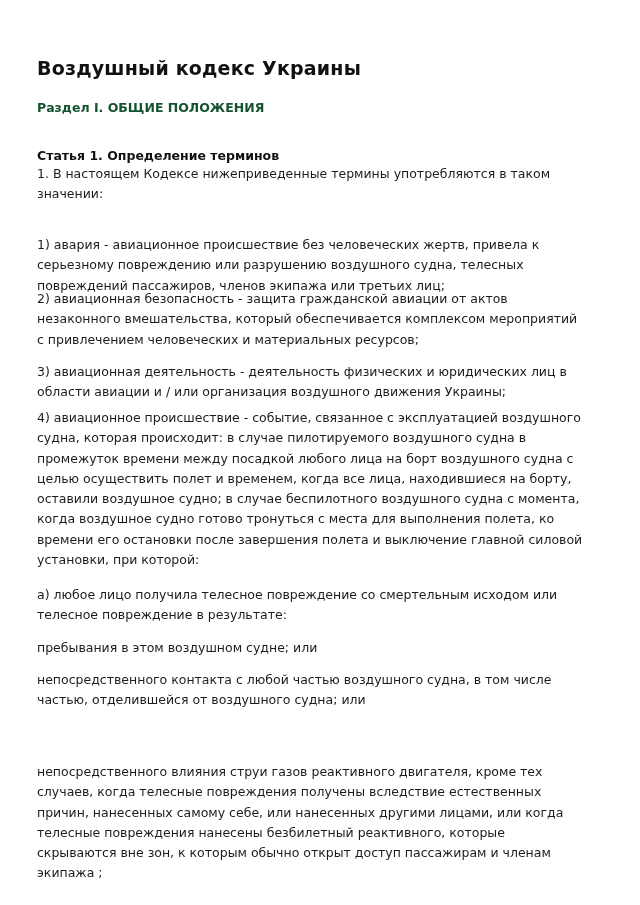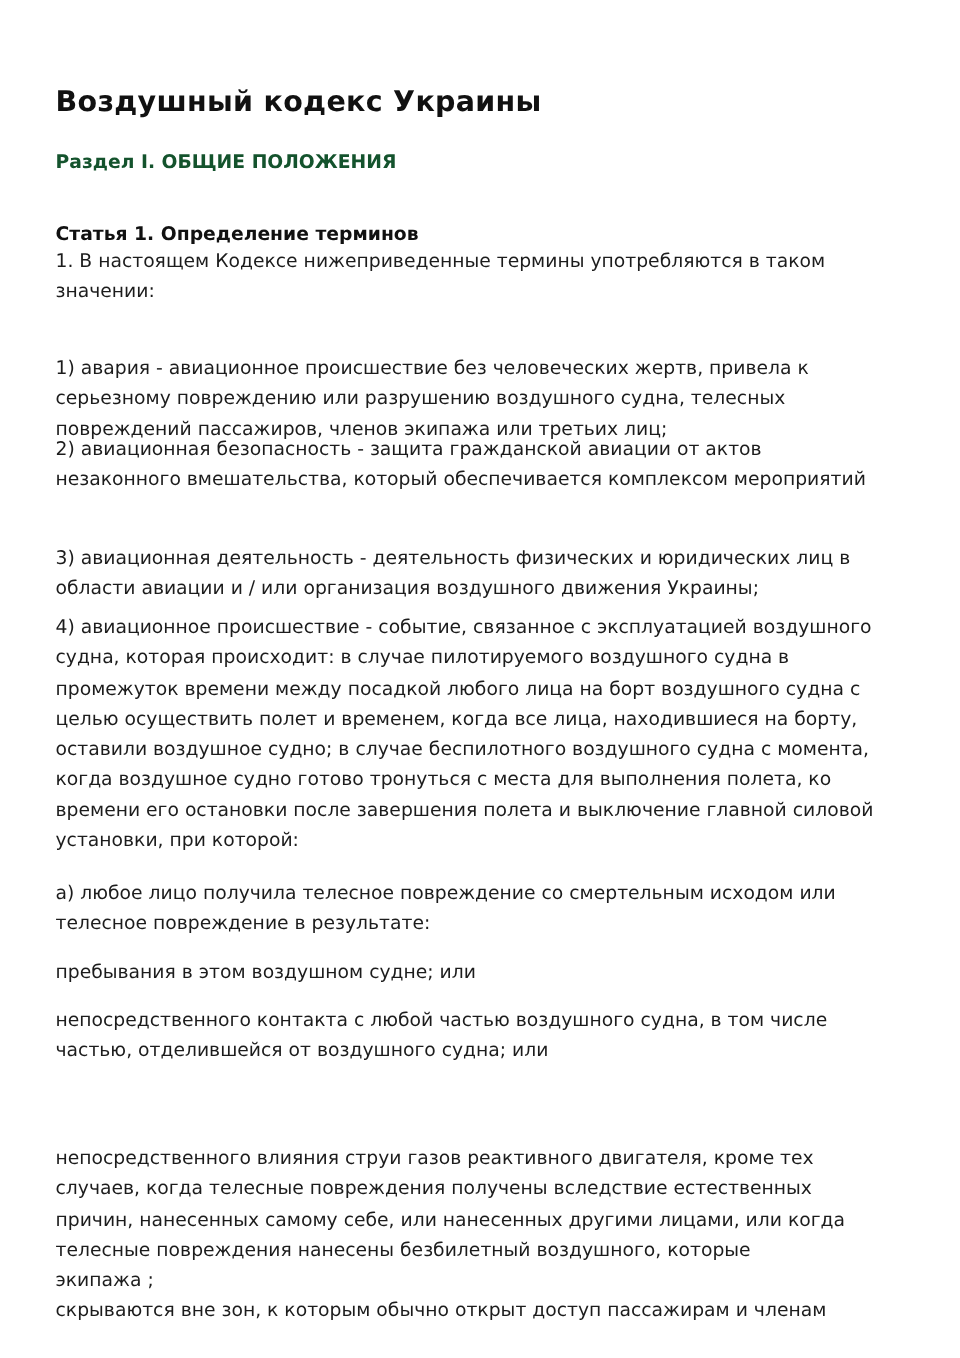--- a/index.html
+++ b/index.html
@@ -77,20 +77,21 @@
 
   <div class="para" style="top:235px;">
     <span class="line">1) авария - авиационное происшествие без человеческих жертв, привела к</span>
     <span class="line">серьезному повреждению или разрушению воздушного судна, телесных</span>
     <span class="line">повреждений пассажиров, членов экипажа или третьих лиц;</span>
   </div>
 
   <div class="para" style="top:289px;">
     <span class="line">2) авиационная безопасность - защита гражданской авиации от актов</span>
     <span class="line">незаконного вмешательства, который обеспечивается комплексом мероприятий</span>
+    <span class="line">с привлечением человеческих и материальных ресурсов;</span>
   </div>
 
   <div class="para" style="top:362px;">
     <span class="line">3) авиационная деятельность - деятельность физических и юридических лиц в</span>
     <span class="line">области авиации и / или организация воздушного движения Украины;</span>
   </div>
 
   <div class="para" style="top:408px;">
     <span class="line">4) авиационное происшествие - событие, связанное с эксплуатацией воздушного</span>
     <span class="line">судна, которая происходит: в случае пилотируемого воздушного судна в</span>
@@ -113,17 +114,17 @@
 
   <div class="para" style="top:670px;">
     <span class="line">непосредственного контакта с любой частью воздушного судна, в том числе</span>
     <span class="line">частью, отделившейся от воздушного судна; или</span>
   </div>
 
   <div class="para" style="top:722px;margin-top:40px;">
     <span class="line">непосредственного влияния струи газов реактивного двигателя, кроме тех</span>
     <span class="line">случаев, когда телесные повреждения получены вследствие естественных</span>
     <span class="line">причин, нанесенных самому себе, или нанесенных другими лицами, или когда</span>
-    <span class="line">телесные повреждения нанесены безбилетный воздушного, которые</span>
+    <span class="line">телесные повреждения нанесены безбилетный реактивного, которые</span>
+    <span class="line">скрываются вне зон, к которым обычно открыт доступ пассажирам и членам</span>
     <span class="line">экипажа ;</span>
-    <span class="line">скрываются вне зон, к которым обычно открыт доступ пассажирам и членам</span>
   </div>
 </div>
 
 </body></html>

